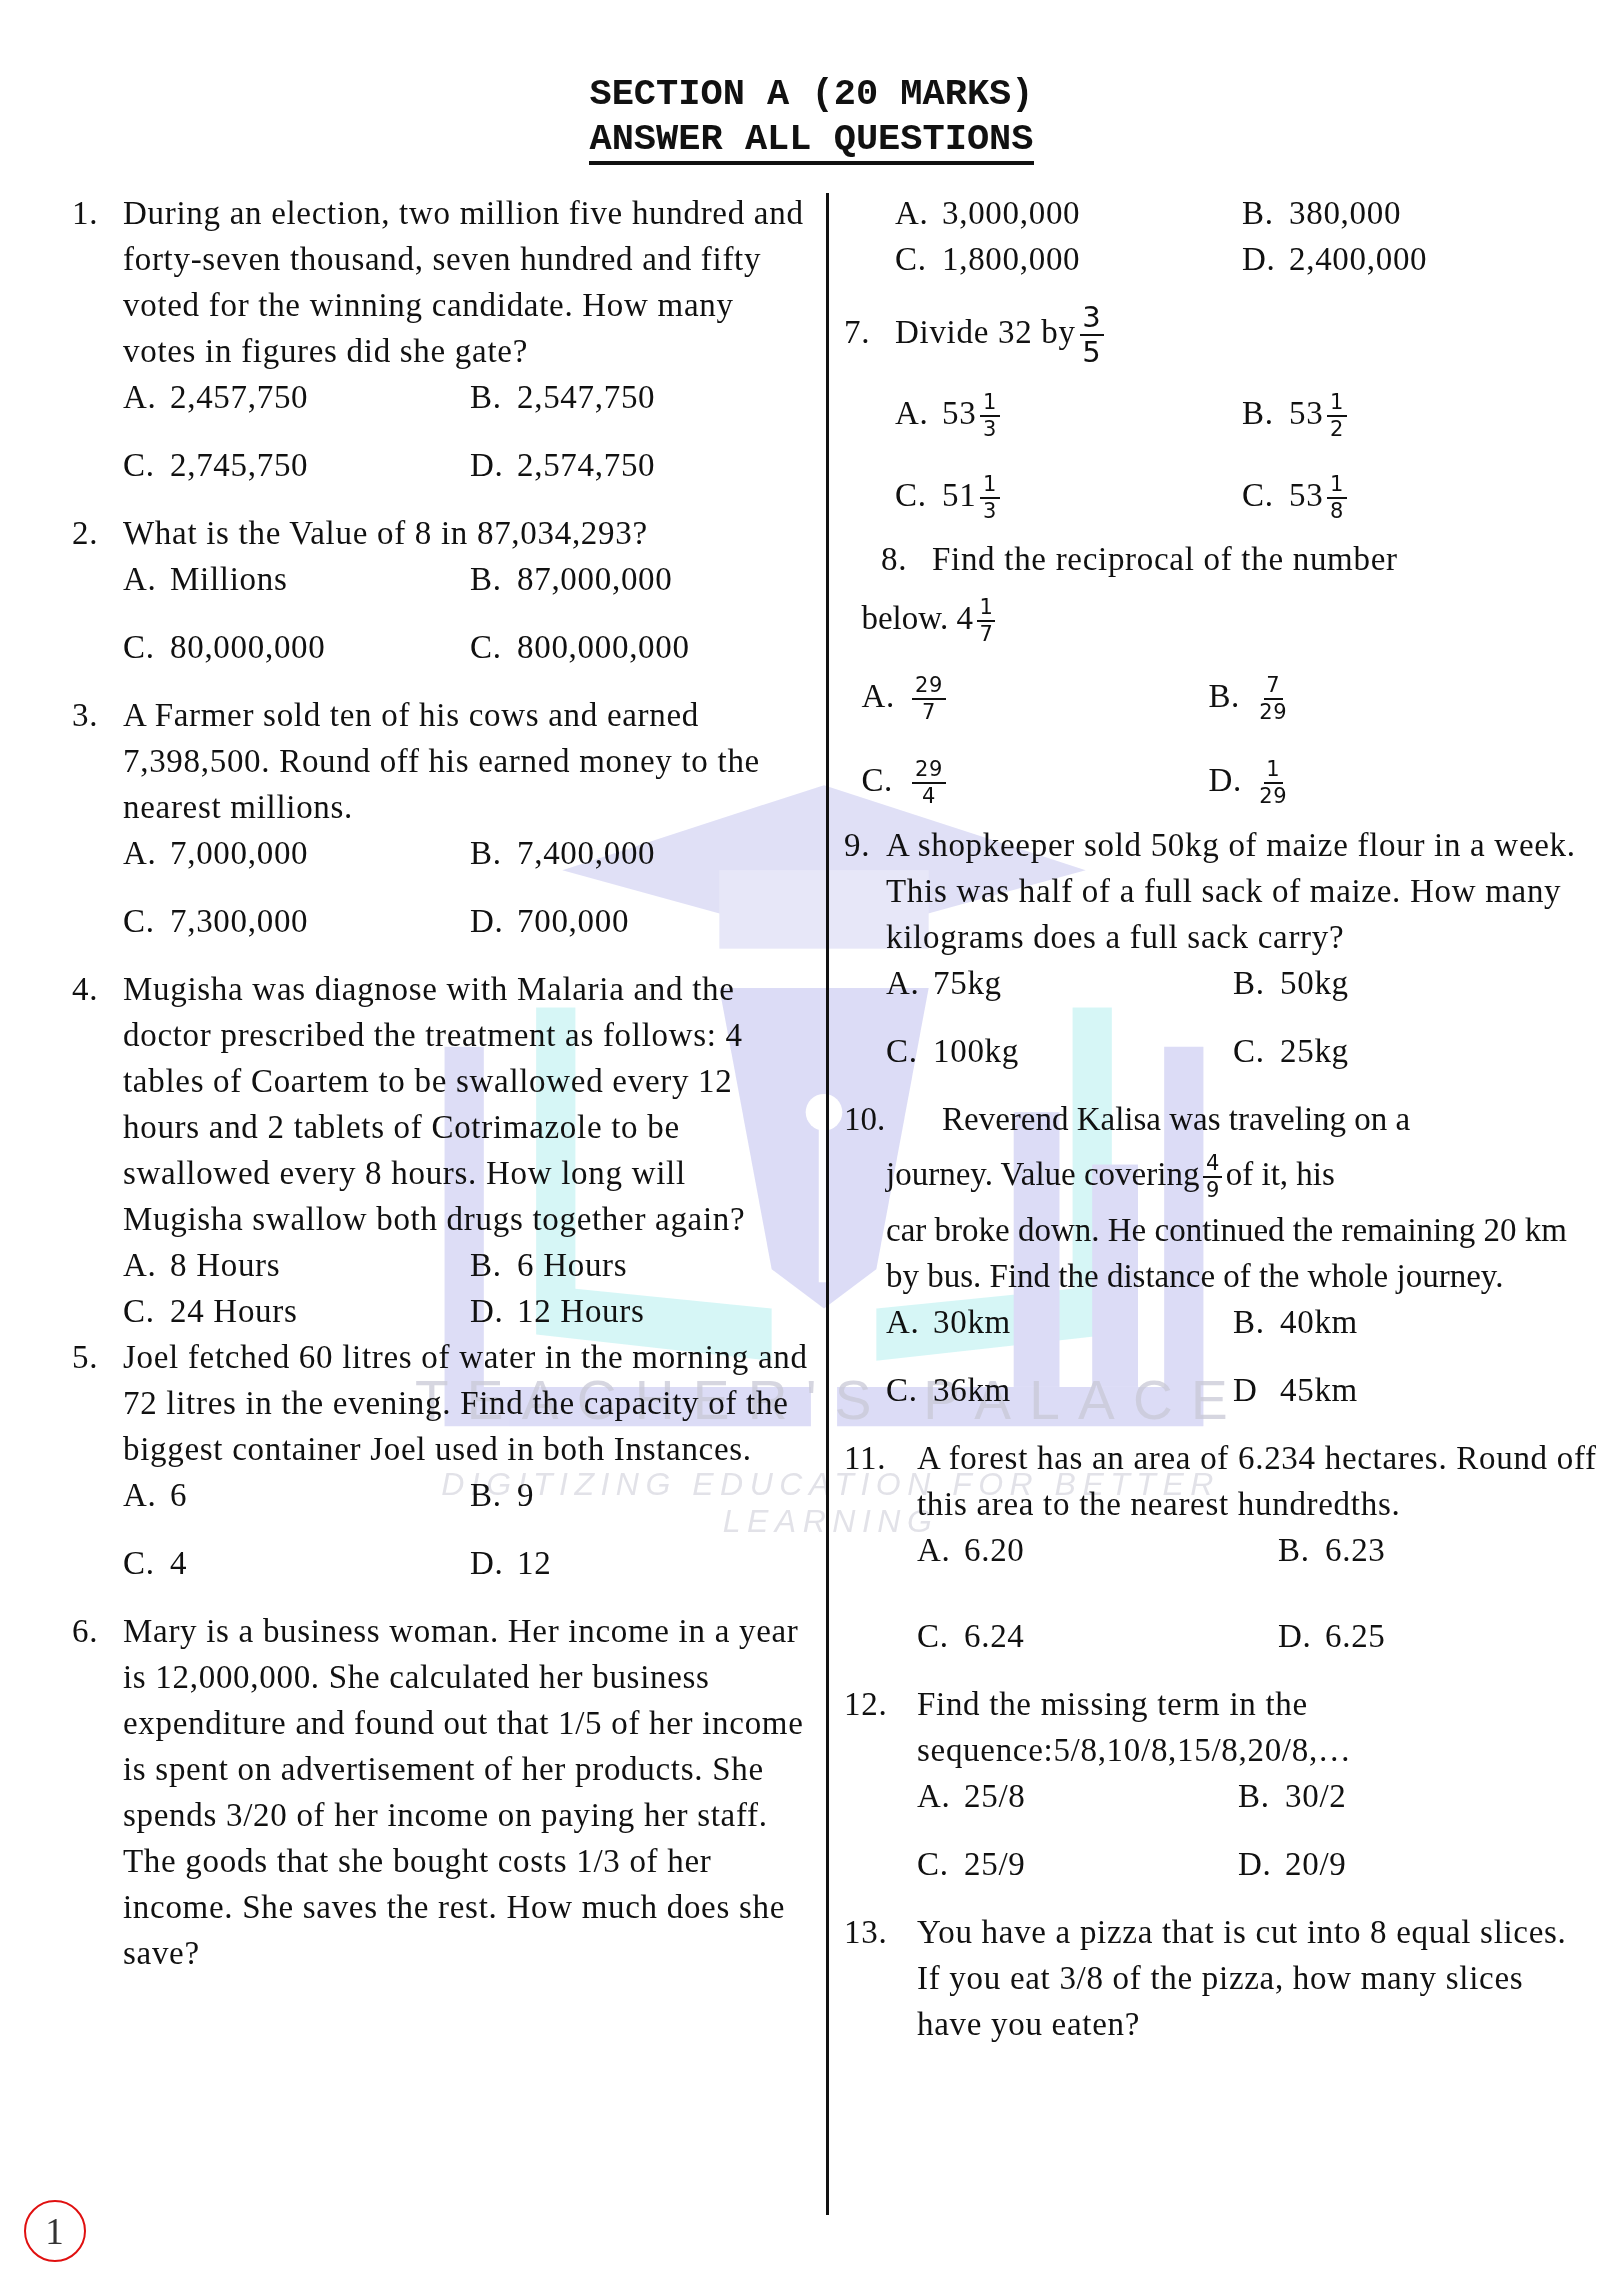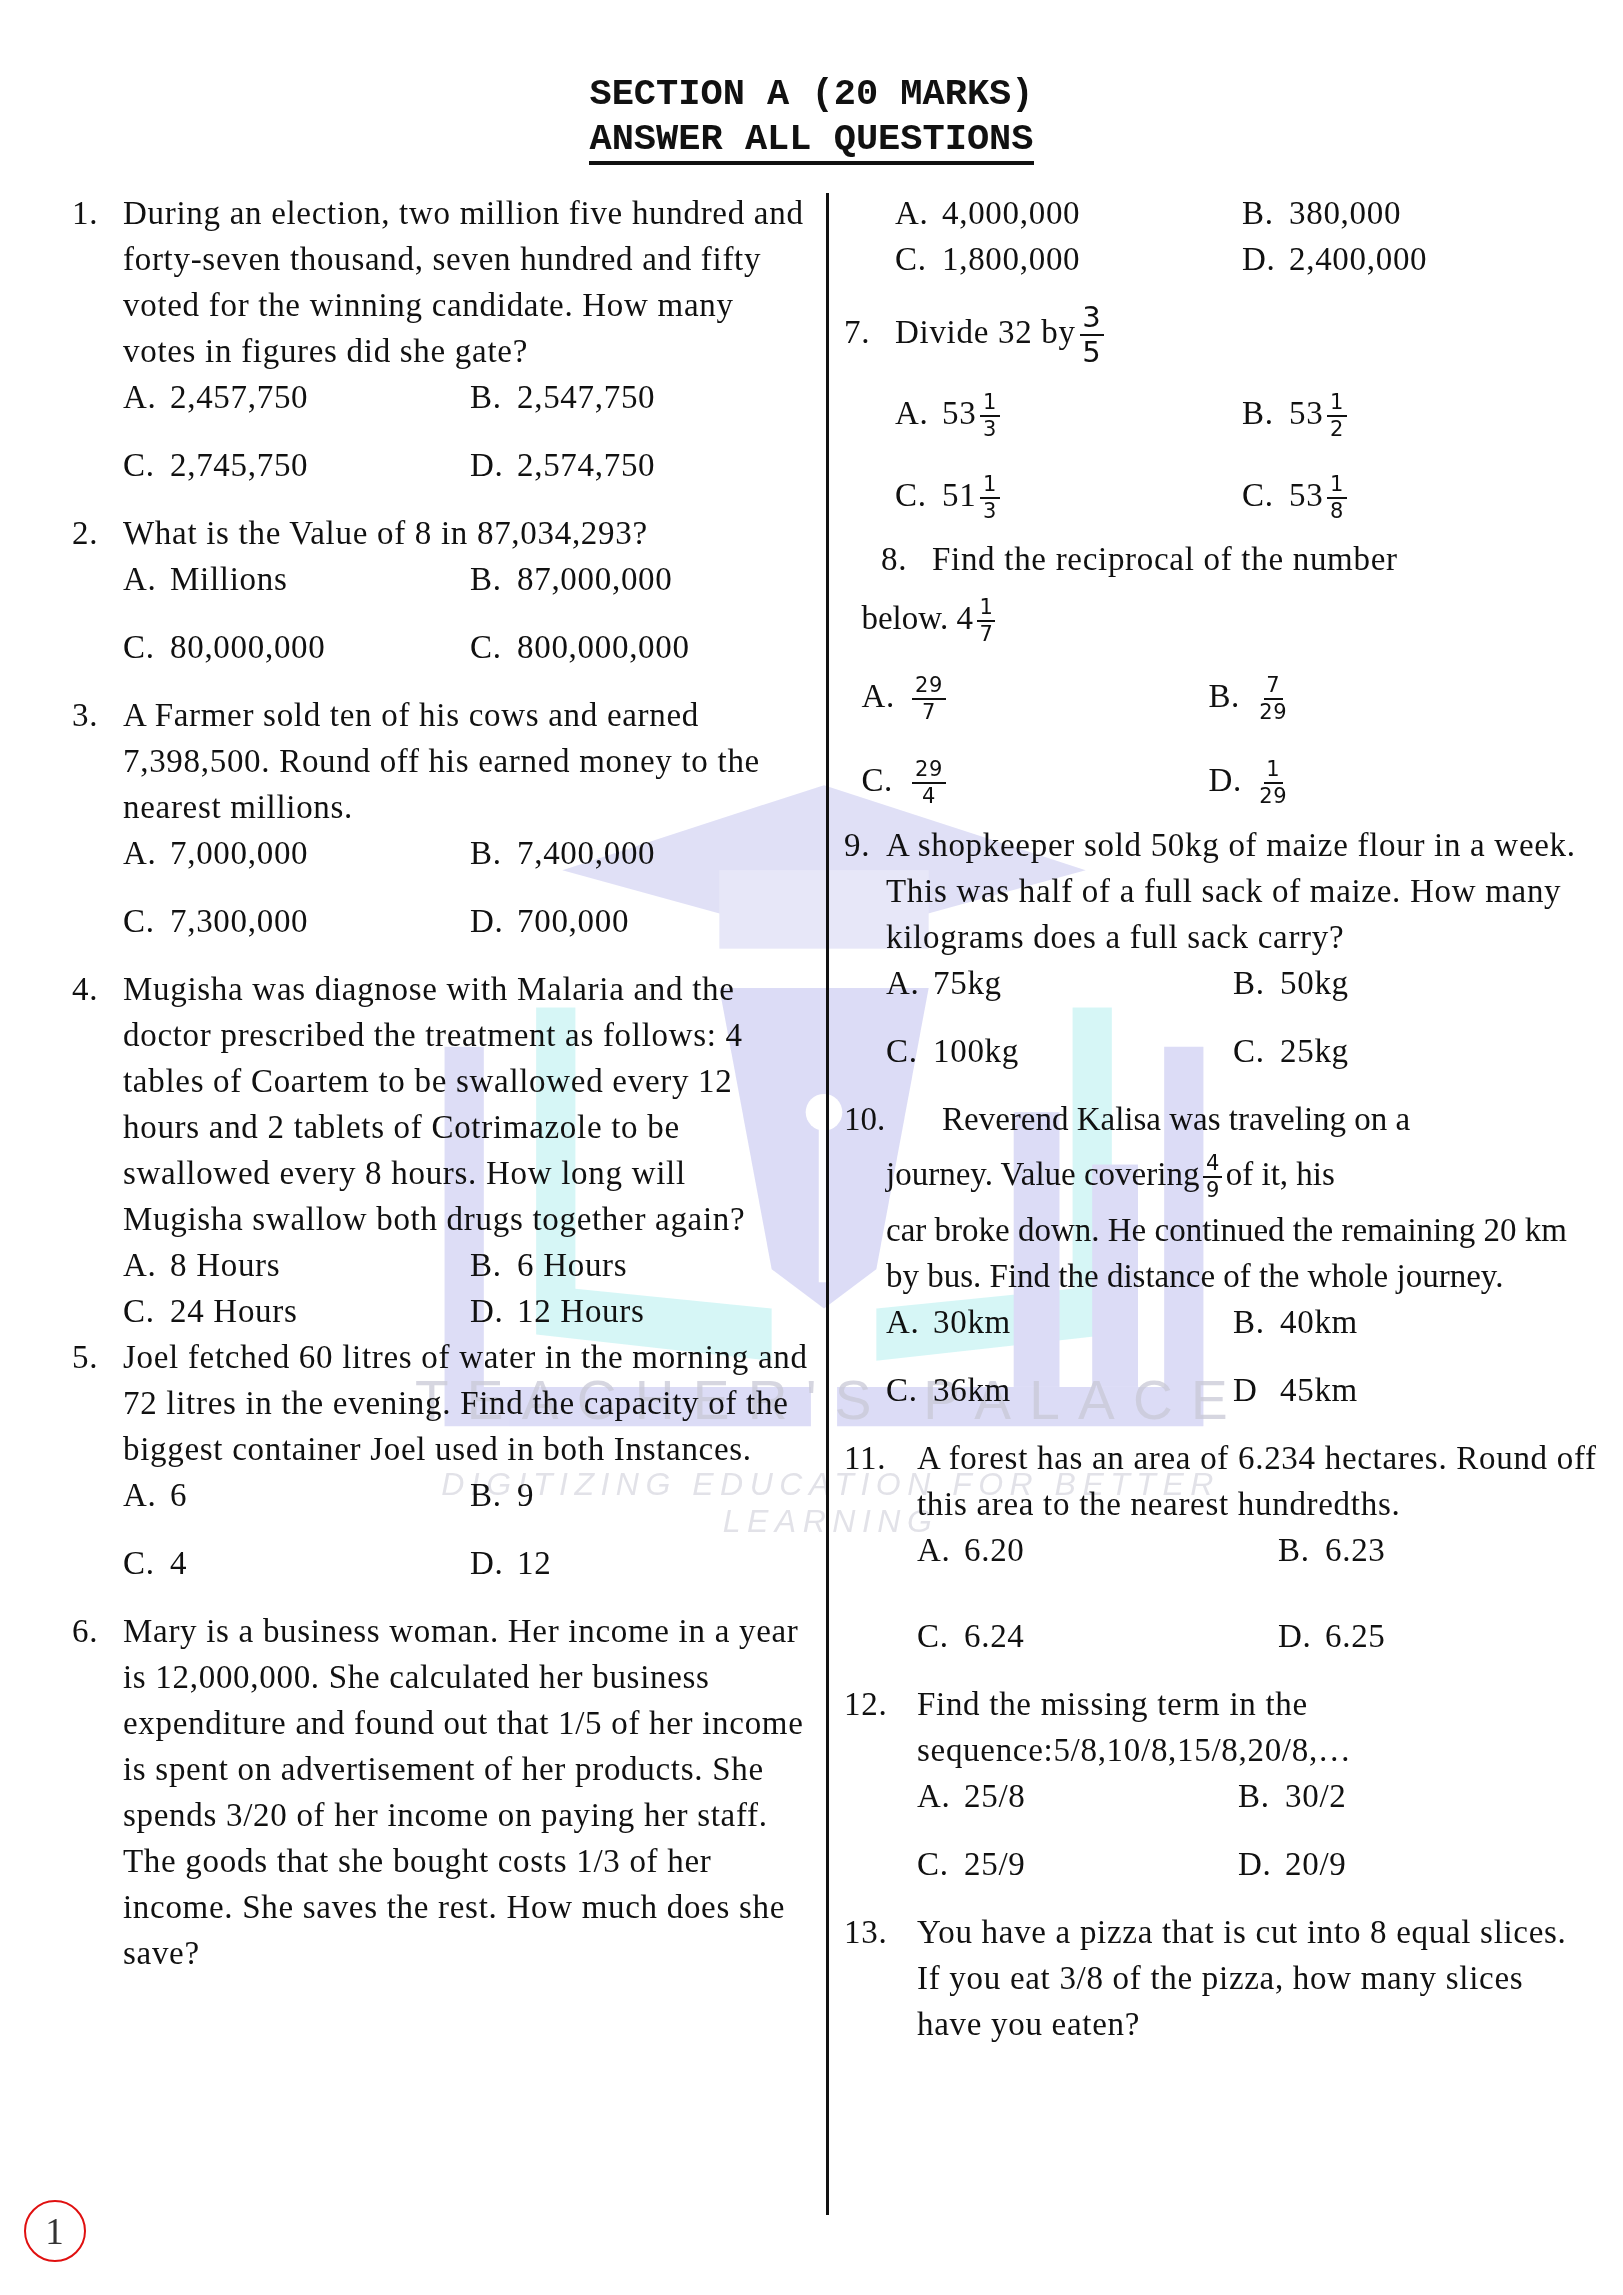--- a/index.html
+++ b/index.html
@@ -115,21 +115,21 @@
 
     <div class="q">
       <span class="q-text"><span class="q-num">6.</span><span>Mary is a business woman. Her income in a year is 12,000,000. She calculated her business expenditure and found out that 1/5 of her income is spent on advertisement of her products. She spends 3/20 of her income on paying her staff. The goods that she bought costs 1/3 of her income. She saves the rest. How much does she save?</span></span>
     </div>
   </div>
 
   <div class="col right">
 
     <div class="q">
       <div class="opts tight">
-        <div class="opt"><span class="opt-letter">A.</span><span>4,000,000</span></div>
+        <div class="opt"><span class="opt-letter">A.</span><span>3,000,000</span></div>
         <div class="opt"><span class="opt-letter">B.</span><span>380,000</span></div>
         <div class="opt"><span class="opt-letter">C.</span><span>1,800,000</span></div>
         <div class="opt"><span class="opt-letter">D.</span><span>2,400,000</span></div>
       </div>
     </div>
     <div style="height:10.5px"></div>
 
     <div class="q" style="line-height:79px;">
       <span class="q-text" style="padding-left:0;text-indent:0;"><span class="q-num">7.</span><span>Divide 32 by</span><span class="frac big"><span class="num">3</span><span>5</span></span></span>
       <div class="opts" style="row-gap:0;line-height:82px;">

